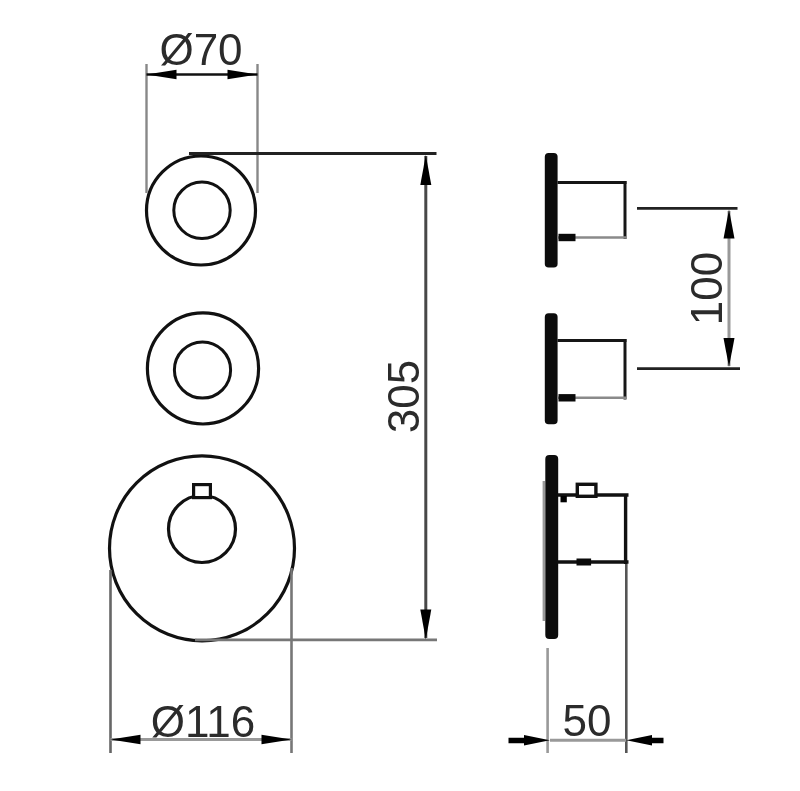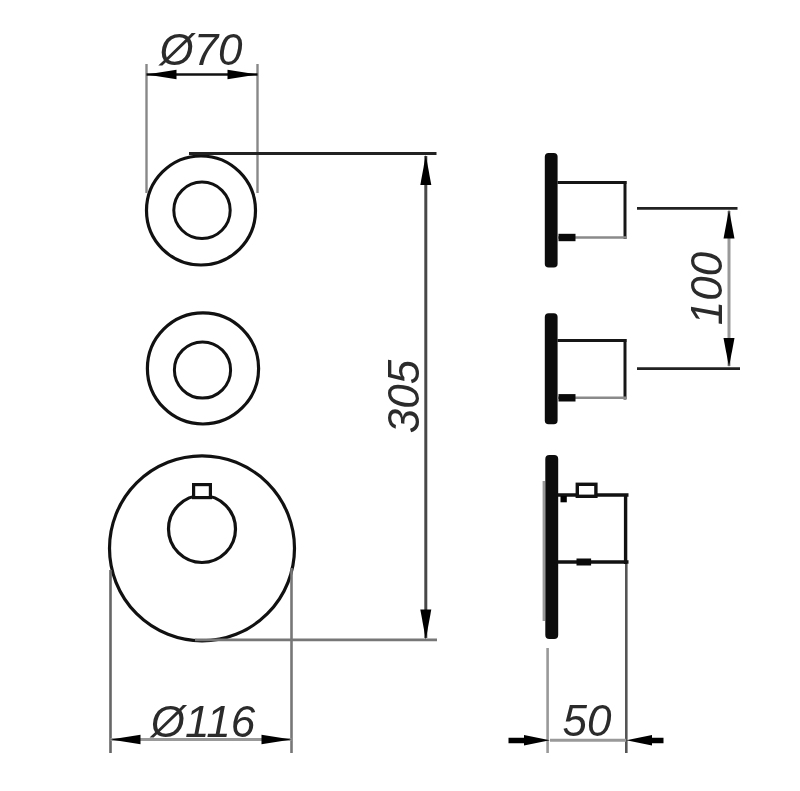--- a/index.html
+++ b/index.html
@@ -1,16 +1,16 @@
 <!DOCTYPE html>
 <html><head>
 <meta charset="utf-8">
 <style>
   html,body{margin:0;padding:0;background:#ffffff;}
-  #c{width:648px;height:791px;position:relative;font-style:italic;}
+  #c{width:648px;height:791px;position:relative;}
   svg{display:block;filter:blur(0.45px);}
   text{font-family:"Liberation Sans",sans-serif;fill:#2b2b2b;}
 </style>
 </head>
 <body>
 <div id="c">
 <svg width="800" height="791" viewBox="0 0 800 791">
   <rect x="0" y="0" width="800" height="791" fill="#ffffff"></rect>
 
   <circle cx="201" cy="210.5" r="54.5" fill="none" stroke="#111" stroke-width="3.2"></circle>

